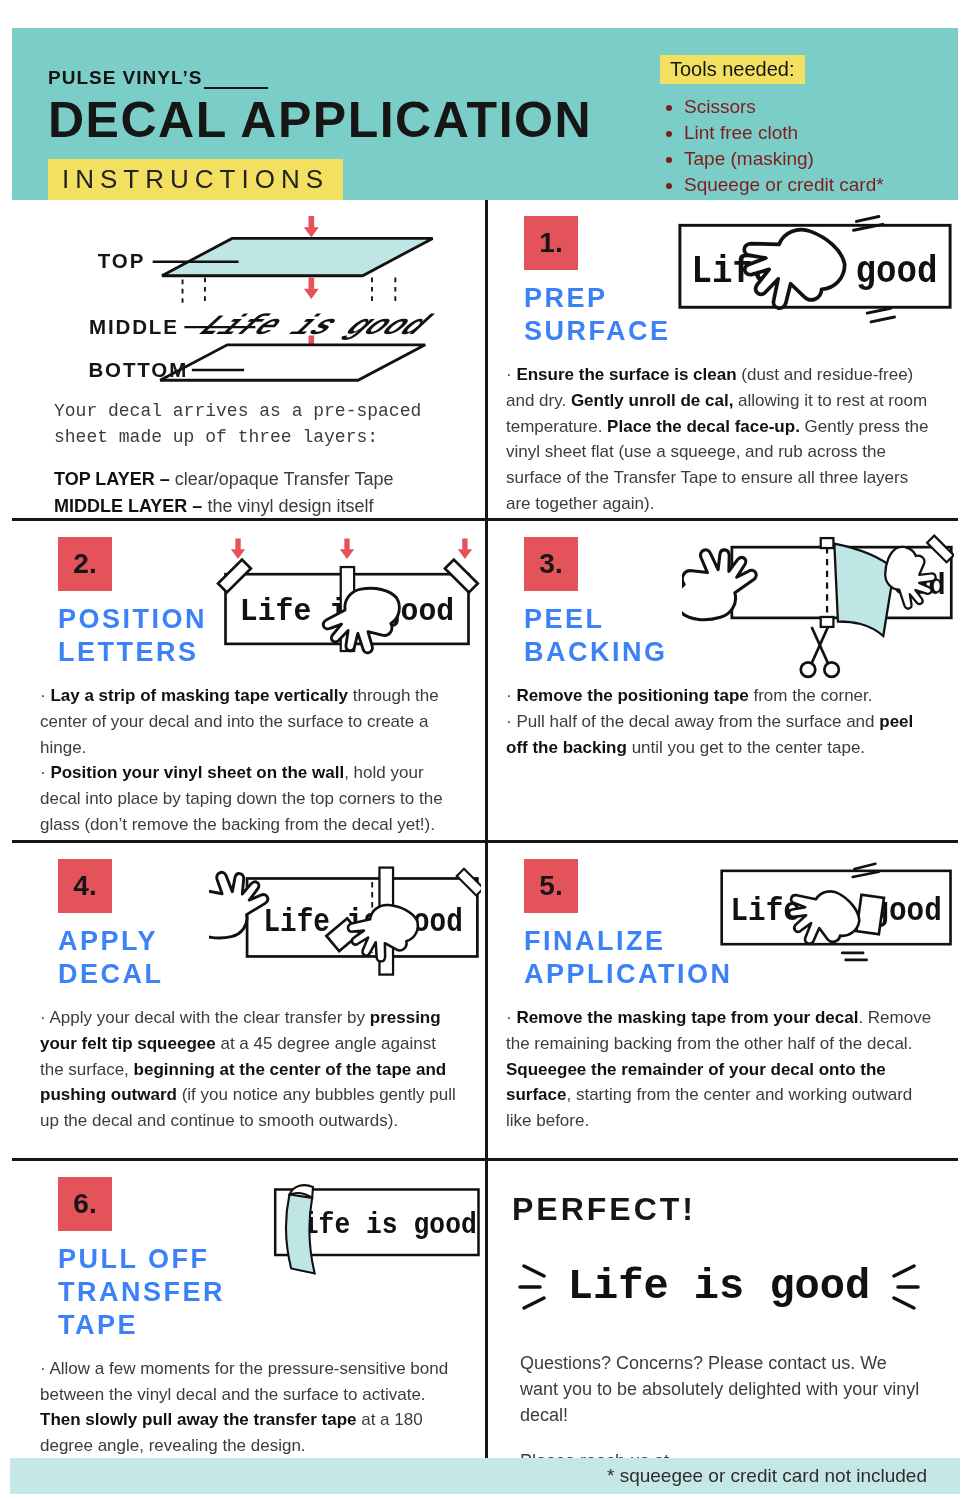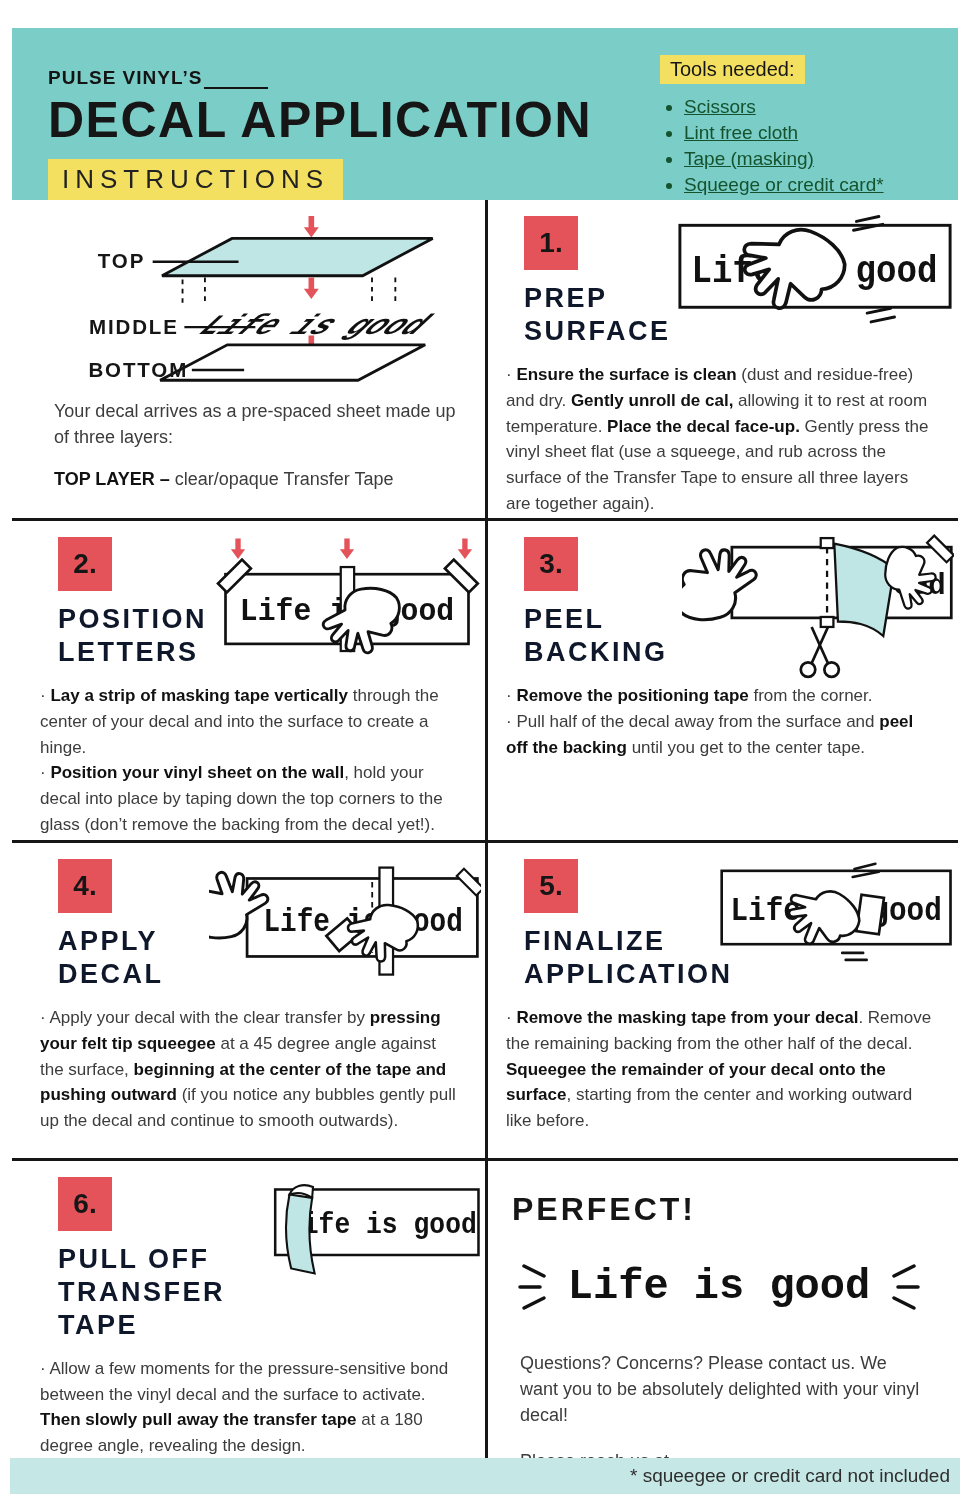--- a/index.html
+++ b/index.html
@@ -13,62 +13,62 @@
     margin:28px 12px 0 12px;height:172px;background:#7bcdc8;
     box-sizing:border-box;padding:20px 36px 0 36px;
     display:flex;justify-content:space-between;align-items:flex-end;
   }
   .brand-line{font-size:19px;font-weight:bold;letter-spacing:1px;color:#141414;display:flex;align-items:flex-end;gap:2px;}
   .brand-underline{display:inline-block;width:64px;border-bottom:2px solid #141414;height:14px;}
   .big-title{font-size:50px;font-weight:bold;letter-spacing:1.5px;color:#161616;margin:6px 0 14px 0;line-height:1;}
   .instructions{display:inline-block;background:#f4e060;color:#222;font-size:26px;letter-spacing:6px;padding:5px 14px;}
   .tools{width:262px;padding-top:4px;}
   .tools-label{display:inline-block;background:#f4e060;font-size:20px;color:#161616;padding:3px 10px;}
-  .tools ul{margin:12px 0 0 0;padding-left:24px;font-size:19px;color:#14532d;text-decoration:underline;}
+  .tools ul{margin:12px 0 0 0;padding-left:24px;font-size:19px;color:#7f1d1d;}
   .tools li{margin:4px 0;}
   
   .grid{
     margin:0 12px;display:grid;
     grid-template-columns:1fr 1fr;
     grid-template-rows:318px 322px 318px 300px;
   }
   .cell{position:relative;box-sizing:border-box;overflow:hidden;padding:16px 26px 0 28px;}
   .cell.rightcol{border-left:3px solid #161616;padding-left:18px;}
   .cell.rule{border-top:3px solid #161616;}
   
   .badge{
     width:54px;height:54px;background:#e4525a;color:#161616;
     font-size:28px;font-weight:bold;display:flex;align-items:center;justify-content:center;
     margin-left:18px;
   }
   .step-title{
-    font-size:27px;font-weight:bold;letter-spacing:2.5px;color:#0f172a;
+    font-size:27px;font-weight:bold;letter-spacing:2.5px;color:#3b82f6;
     line-height:1.22;margin:12px 0 0 18px;max-width:190px;
   }
   .step-title.wide{max-width:240px;}
   .illus{position:absolute;top:12px;right:4px;}
   .step-body{margin-top:14px;font-size:17px;line-height:1.52;color:#3c3c3c;}
   .step-body p{margin:0;}
   .step-body b,.rich b{color:#111;}
   
-  .layers-desc{font-size:18px;line-height:1.45;margin-top:10px;padding-left:14px;}
+  .layers-desc{font-size:18px;line-height:1.45;margin-top:10px;padding-left:14px;font-family:Liberation Mono, monospace;}
   .layers-desc p{margin:0 0 16px 0;}
   .layers-list{font-size:18px;line-height:1.5;padding-left:14px;}
   .layers-list p{margin:0;}
   
   .perfect-heading{font-size:32px;font-weight:bold;letter-spacing:3px;color:#161616;margin:14px 0 0 6px;}
   .decal-row{display:flex;align-items:center;justify-content:center;gap:16px;margin-top:34px;}
   .decal-big{font-family:"Liberation Mono",monospace;font-weight:bold;font-size:42px;color:#111;white-space:nowrap;}
   .perfect-body{margin-top:38px;font-size:18px;line-height:1.45;padding:0 4px 0 14px;}
   .perfect-body p{margin:0 0 20px 0;}
   
   .footer-bar{
     margin:0 10px;height:36px;background:#c5e7e5;
     display:flex;align-items:center;justify-content:flex-end;
-    font-size:19px;color:#2e2e2e;padding-right:10px;box-sizing:border-box;
+    font-size:19px;color:#2e2e2e;padding-right:33px;box-sizing:border-box;
   }
   svg text{font-family:"Liberation Mono",monospace;font-weight:bold;fill:#111;}
   svg .label{font-family:"Liberation Sans",sans-serif;font-weight:bold;letter-spacing:2px;fill:#161616;}
   .hiddendefs{position:absolute;width:0;height:0;overflow:hidden;}
 </style>
 </head>
 <body>
 
 <svg class="hiddendefs" aria-hidden="true">
   <defs>
@@ -131,20 +131,21 @@
 
       <polygon points="200,138 412,138 340,176 128,176" fill="#fff" stroke="#111" stroke-width="3"></polygon>
       <text class="label" x="158" y="172" font-size="22" text-anchor="end">BOTTOM</text>
       <line x1="162" y1="165" x2="218" y2="165" stroke="#111" stroke-width="2.5"></line>
     </svg>
     <div class="layers-desc rich">
         <p><span>Your decal arrives as a pre-spaced sheet made up of three layers:</span></p>
       </div>
     <div class="layers-list rich">
         <p><b>TOP LAYER – </b><span>clear/opaque Transfer Tape</span></p>
+        <p><b>MIDDLE LAYER – </b><span>the vinyl design itself</span></p>
       </div>
   </div>
 
   <div class="cell rightcol">
     <div class="badge">1.</div>
     <div class="step-title">PREP SURFACE</div>
     <svg class="illus" width="278" height="132" viewBox="0 0 285 132">
       <rect x="4" y="12" width="277" height="84" fill="#fff" stroke="#111" stroke-width="3"></rect>
       <text x="142" y="70" font-size="40" text-anchor="middle" textLength="252" lengthAdjust="spacingAndGlyphs">Life is good</text>
       <g stroke="#111" stroke-width="3" stroke-linecap="round">

